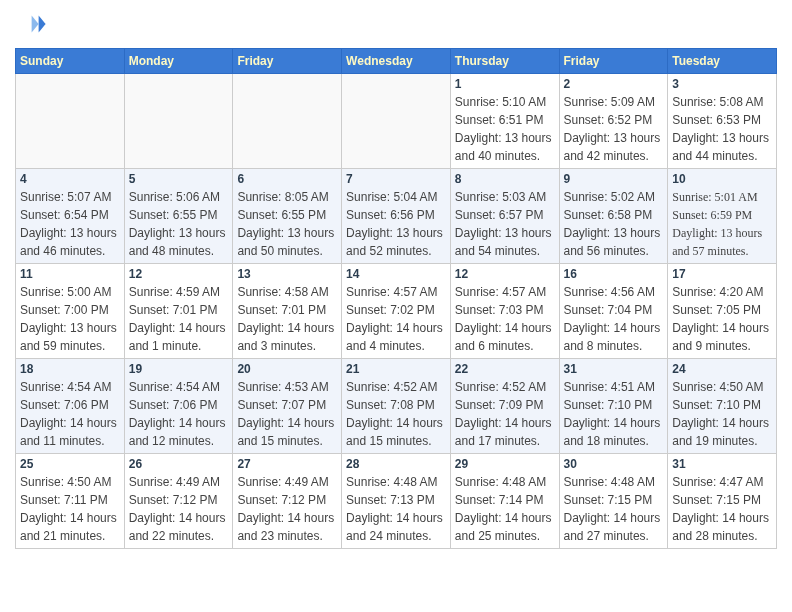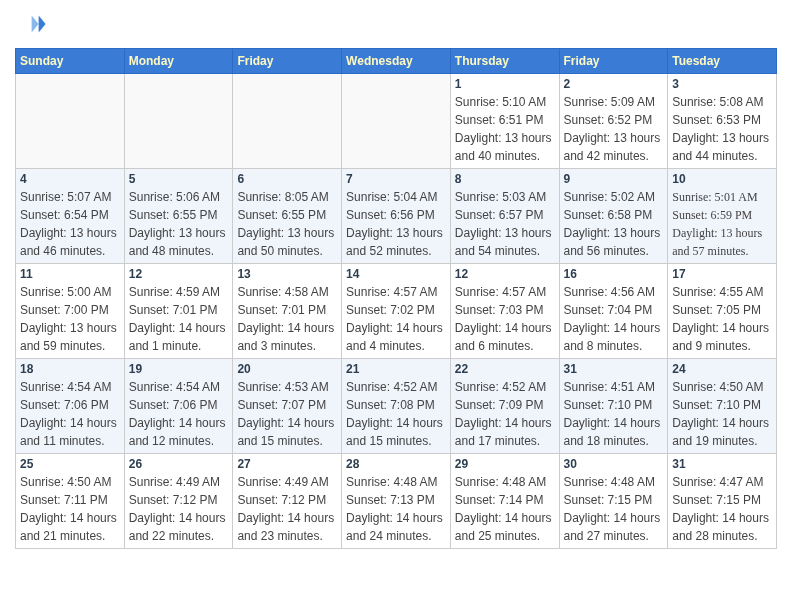--- a/index.html
+++ b/index.html
@@ -244,21 +244,21 @@
           </td>
           <td>
             <div class="day-num">16</div>
             <div class="day-detail" style="white-space: pre-line;">Sunrise: 4:56 AM
 Sunset: 7:04 PM
 Daylight: 14 hours
 and 8 minutes.</div>
           </td>
           <td>
             <div class="day-num">17</div>
-            <div class="day-detail" style="white-space: pre-line;">Sunrise: 4:55 AM
+            <div class="day-detail" style="white-space: pre-line;">Sunrise: 4:20 AM
 Sunset: 7:05 PM
 Daylight: 14 hours
 and 9 minutes.</div>
           </td>
         </tr>
         <tr>
           <td>
             <div class="day-num">18</div>
             <div class="day-detail" style="white-space: pre-line;">Sunrise: 4:54 AM
 Sunset: 7:06 PM

